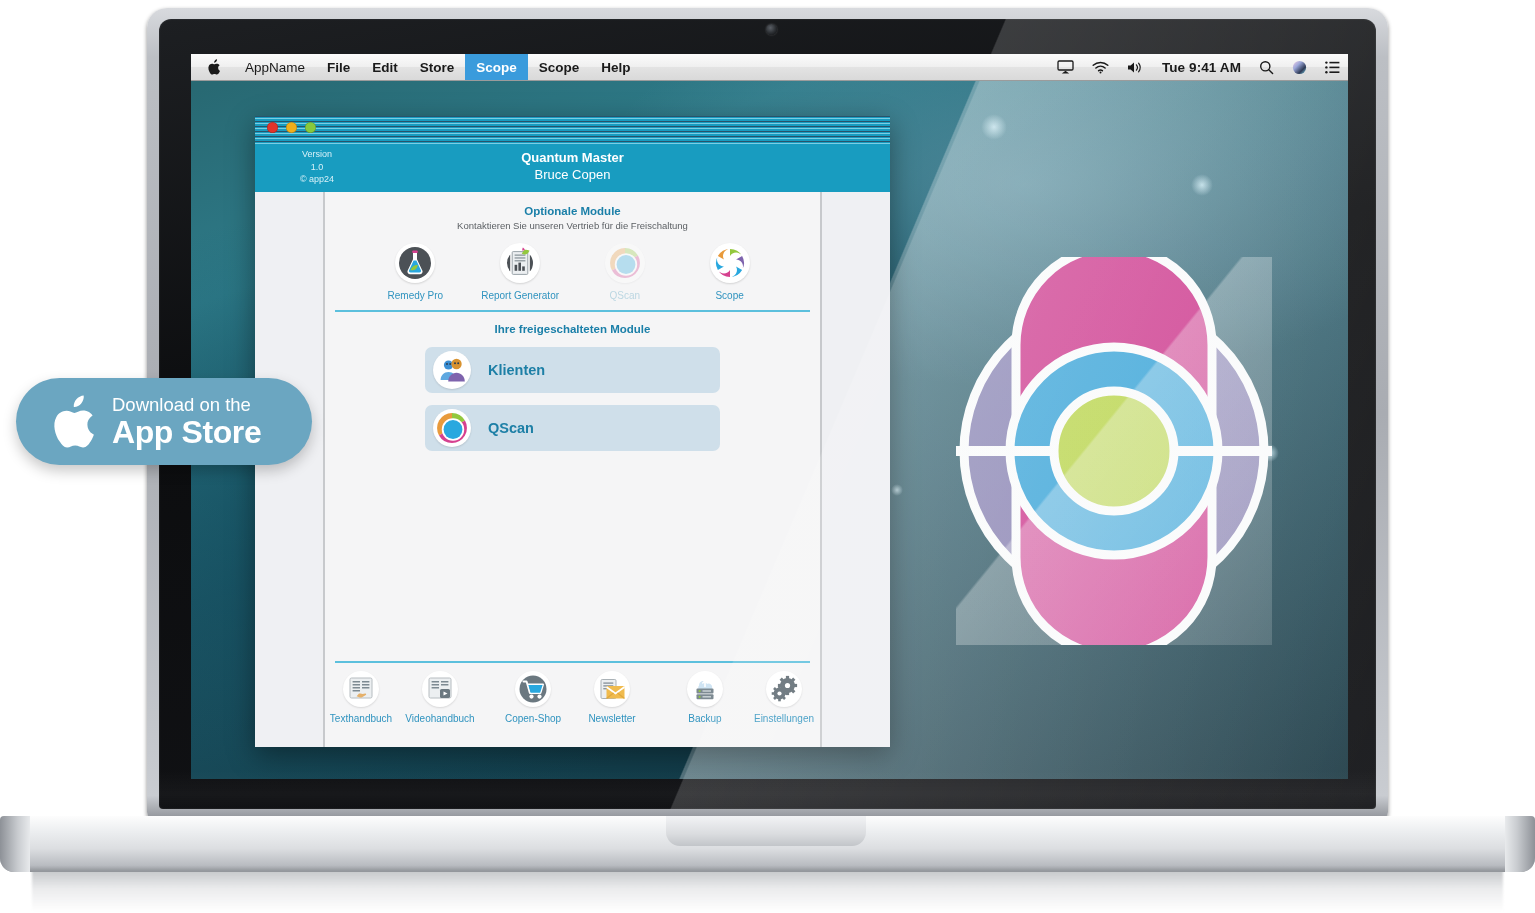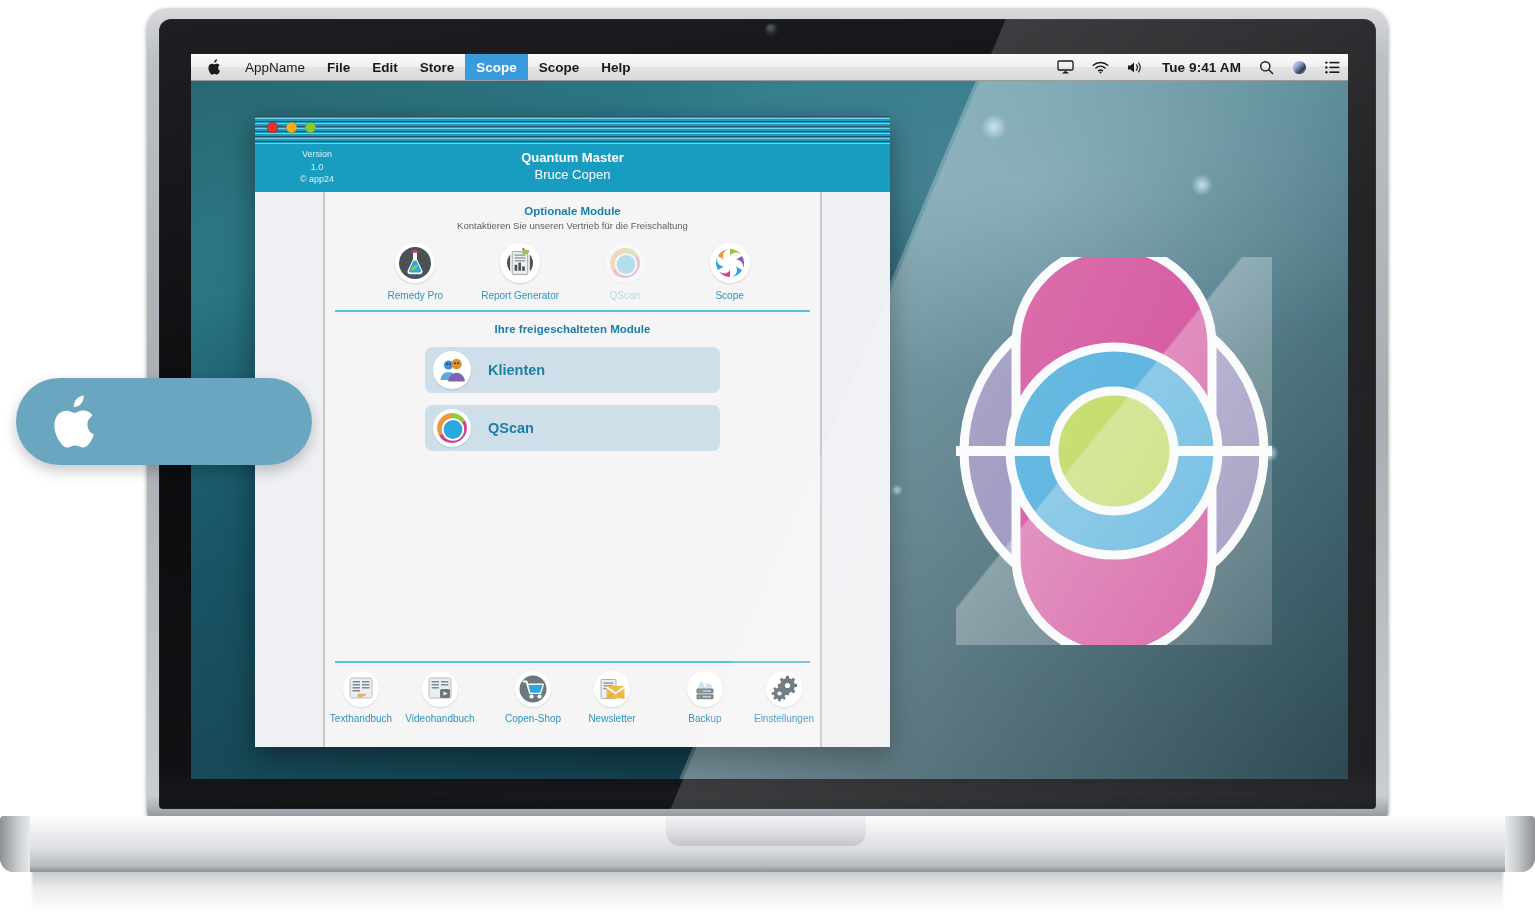--- a/index.html
+++ b/index.html
@@ -612,13 +612,17 @@
   <div id="laptop-shadow"></div>
 
 </div>
 
 <div id="appstore-badge">
   <div id="appstore-apple">
     <svg width="46" height="56" viewBox="0 0 46 56" fill="#ffffff">
       <path d="M31.2 9.4c1.7-2.1 2.9-5 2.5-7.9-2.5.1-5.5 1.7-7.3 3.8-1.6 1.9-3 4.9-2.6 7.7 2.8.2 5.6-1.4 7.4-3.6zM33.7 16.6c-4-.2-7.4 2.3-9.3 2.3-1.9 0-4.9-2.2-8-2.1-4.1.1-7.9 2.4-10 6.1-4.3 7.4-1.1 18.4 3.1 24.4 2 2.9 4.5 6.3 7.7 6.2 3.1-.1 4.3-2 8-2s4.8 2 8 1.9c3.3-.1 5.4-3 7.4-6 2.3-3.4 3.3-6.7 3.3-6.9-.1 0-6.4-2.5-6.5-9.8-.1-6.1 5-9 5.2-9.2-2.8-4.2-7.2-4.7-8.9-4.9z"></path>
     </svg>
   </div>
+  <div id="appstore-text">
+    <div id="appstore-line1">Download on the</div>
+    <div id="appstore-line2">App Store</div>
+  </div>
 </div>
 
 </body></html>

